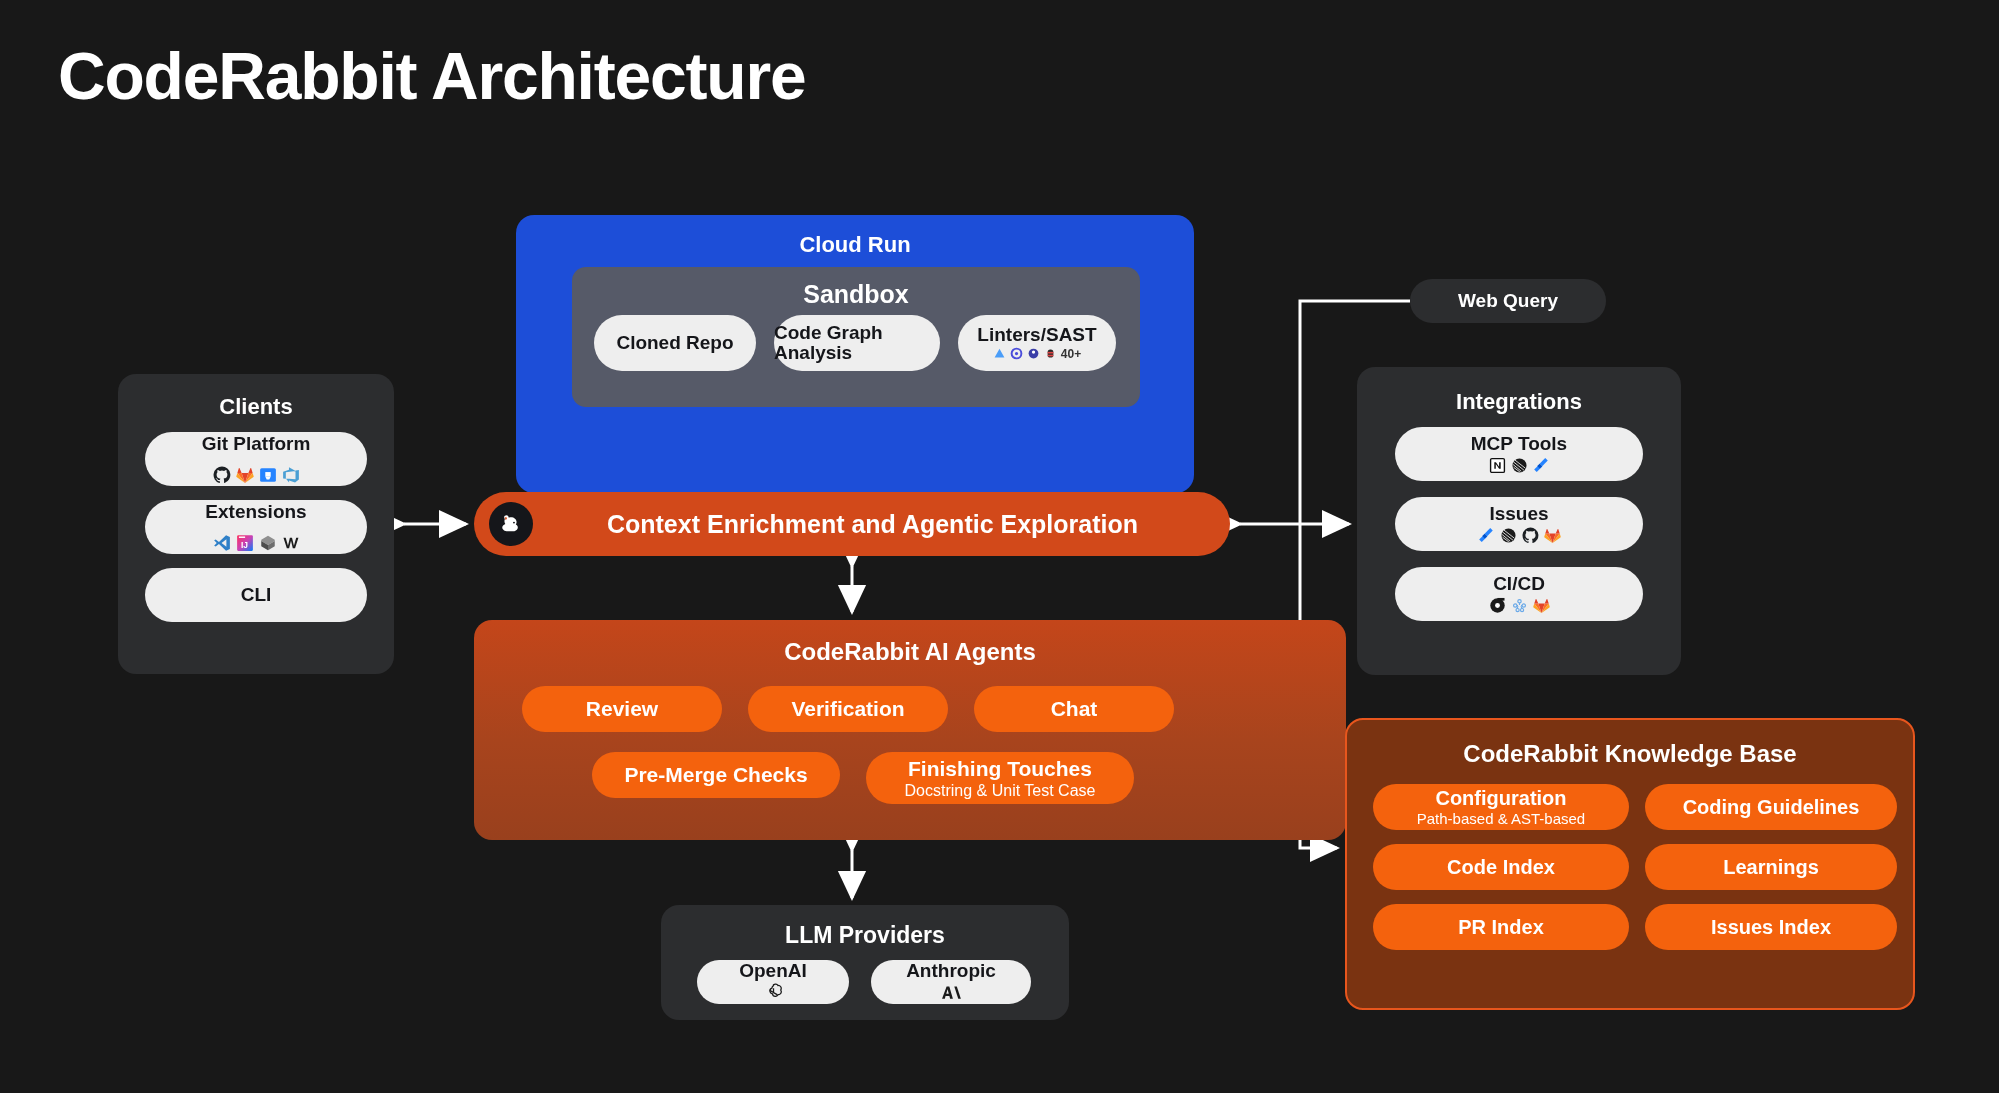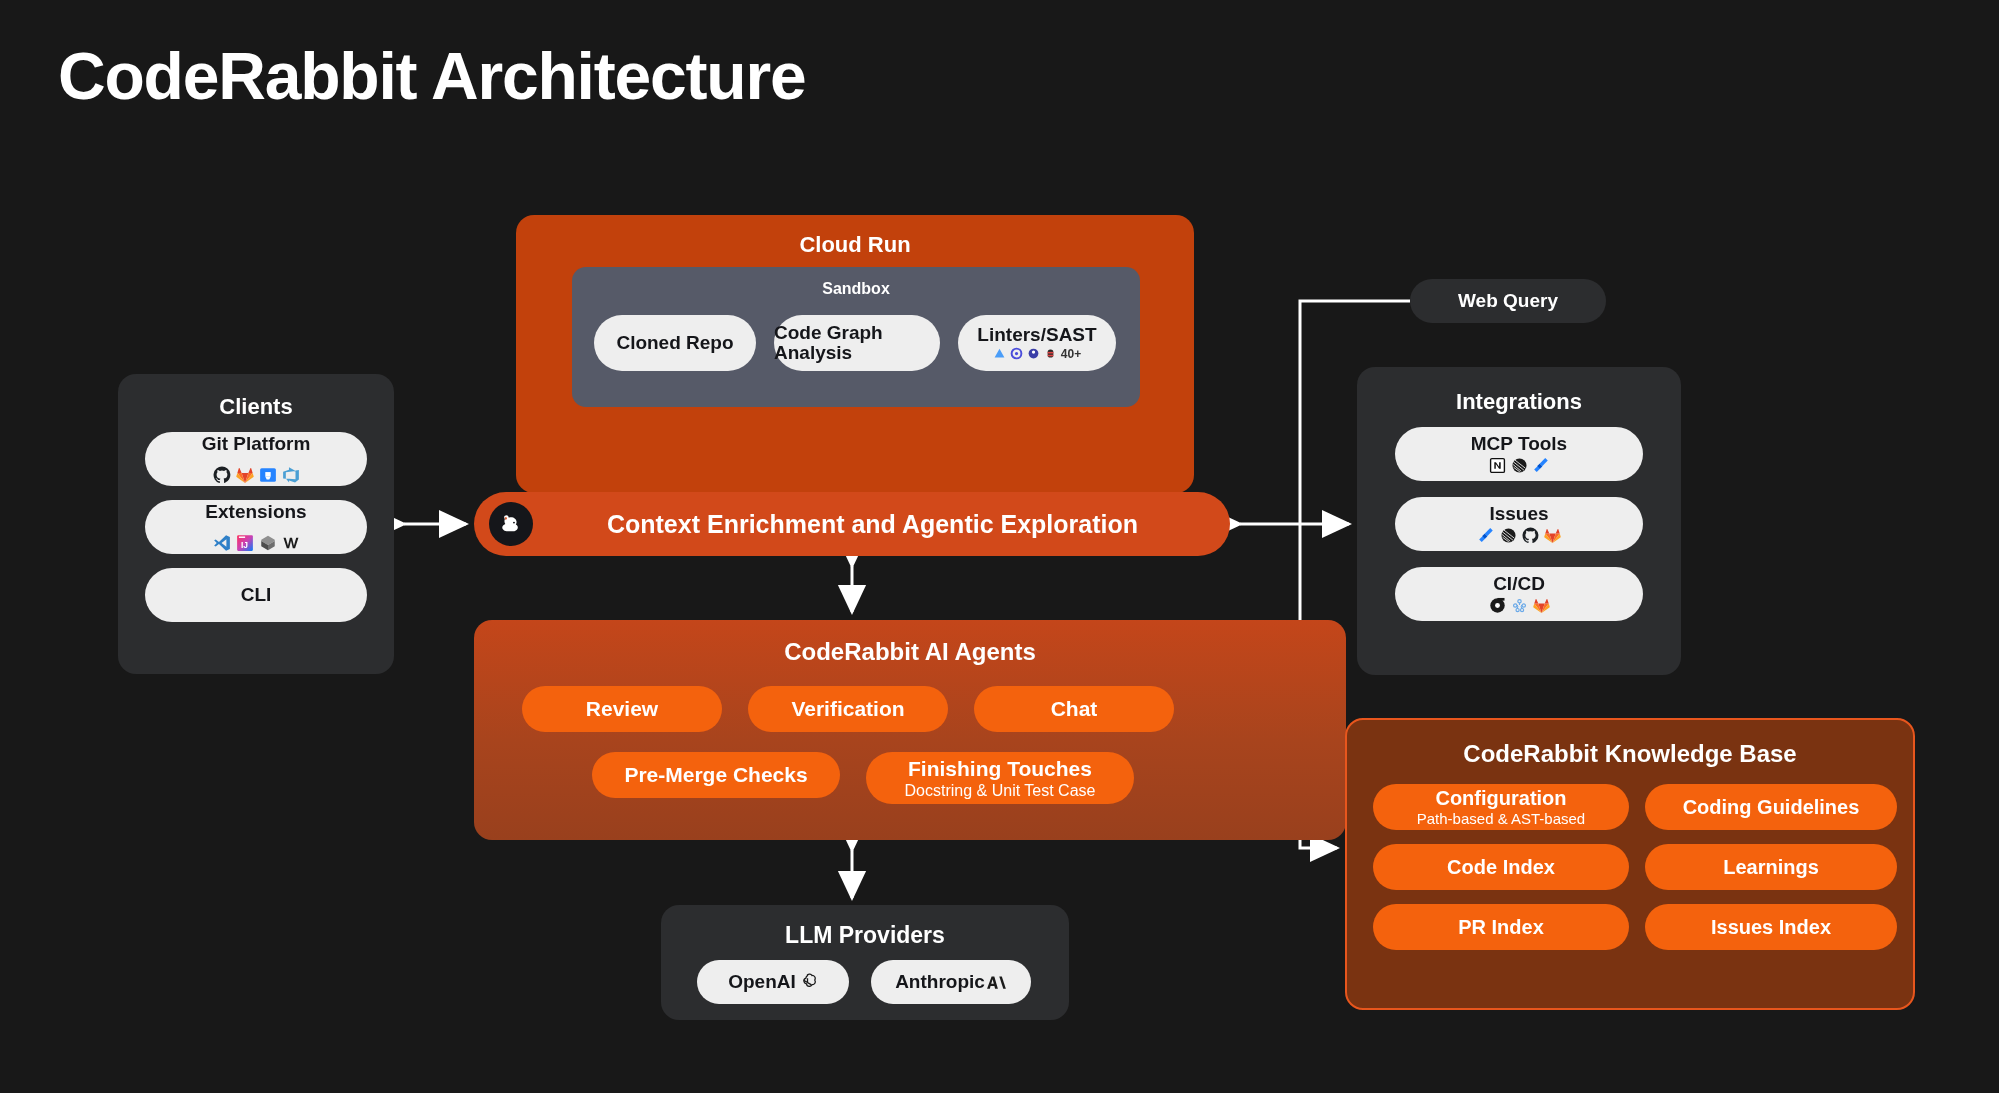--- a/index.html
+++ b/index.html
@@ -55,31 +55,31 @@
     justify-content: center;
     gap: 5px;
     margin-top: 3px;
   }
   .pill-icons svg { display: block; }
 
   
   #cloud-run {
     left: 516px; top: 215px;
     width: 678px; height: 278px;
-    background: #c2410c;
+    background: #1d4ed8;
   }
   #cloud-run > .panel-title { margin-top: 17px; }
   #sandbox {
     position: absolute;
     left: 56px; top: 52px;
     width: 568px; height: 140px;
     background: #565a68;
     border-radius: 14px;
   }
-  #sandbox > .panel-title { margin-top: 13px; font-size: 16px; }
+  #sandbox > .panel-title { margin-top: 13px; font-size: 25px; }
   #sandbox-pills {
     position: absolute;
     left: 22px; top: 48px;
     display: flex;
     gap: 18px;
     align-items: center;
   }
   #sandbox-pills .pill { height: 56px; }
   #sandbox-pills .pill:nth-child(1) { width: 162px; }
   #sandbox-pills .pill:nth-child(2) { width: 166px; }
@@ -206,21 +206,21 @@
     left: 661px; top: 905px;
     width: 408px; height: 115px;
   }
   #llm-providers > .panel-title { margin-top: 17px; font-size: 23px; }
   #llm-row {
     position:absolute; left: 36px; top: 55px;
     display:flex; gap: 22px;
   }
   #llm-row .pill {
     height: 44px;
-    flex-direction: row;
+    flex-direction: column;
     gap: 1px;
   }
   #llm-row .pill:nth-child(1) { width: 152px; }
   #llm-row .pill:nth-child(2) { width: 160px; }
   #svg-connectors { position:absolute; left:0; top:0; width:1999px; height:1093px; pointer-events:none; }
 </style>
 </head>
 <body>
 
 <div id="canvas">

